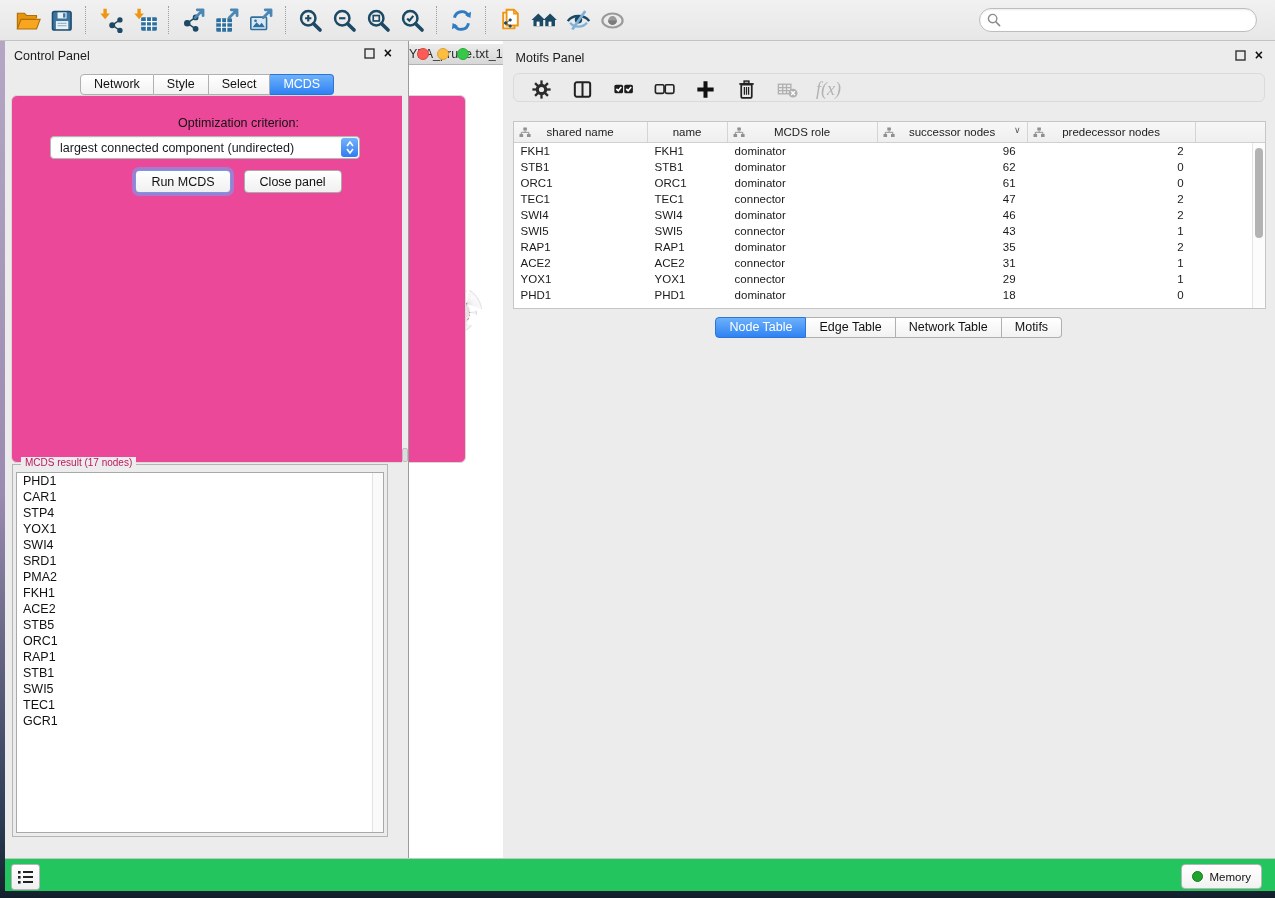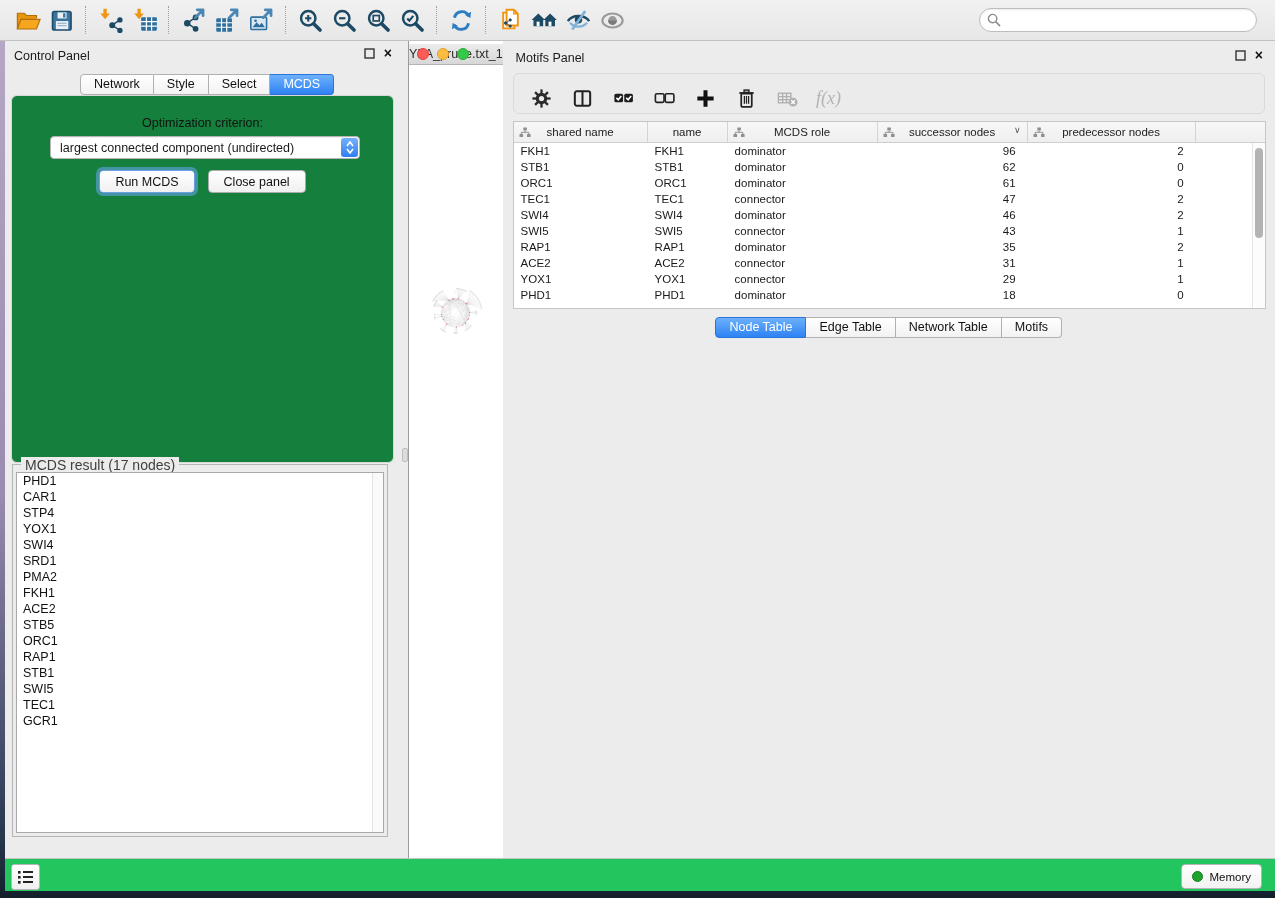--- a/index.html
+++ b/index.html
@@ -28,37 +28,37 @@
   .panel-winbtns { position:absolute; right:10px; top:7px; display:flex; gap:9px; align-items:center; }
   .float-icon svg { width:11px; height:11px; display:block; }
   .close-icon { font-weight:bold; font-size:14px; line-height:11px; color:#111; }
   #cp-tabs { position:absolute; left:75px; top:33px; }
   .seg { display:flex; }
   .seg .tab { background:linear-gradient(#ffffff,#f2f2f2); border:1px solid #b0b0b0; border-left:none;
               padding:0 13px; font-size:12.5px; height:21px; line-height:19px; color:#111; cursor:default; }
   .seg .tab:first-child { border-left:1px solid #b0b0b0; border-radius:4px 0 0 4px; }
   .seg .tab:last-child { border-radius:0 4px 4px 0; }
   .seg .tab.active { background:linear-gradient(#6db1fb,#2e82f3); border-color:#2d74d8; color:#fff; }
-  #cp-card { position:absolute; left:6px; top:54px; width:383px; height:368px; background:#15803d;
+  #cp-card { position:absolute; left:6px; top:54px; width:455px; height:368px; background:#ec4899;
              border:1px solid #d8d8d8; border-radius:6px; }
   #opt-label { display:block; text-align:center; margin-top:20px; font-size:12.5px; color:#111; }
   #criterion-select { position:absolute; left:38px; top:40px; width:310px; height:23px; background:#fff;
              border:1px solid #b6b6b6; border-radius:4px; font-size:12.5px; display:flex; align-items:center;
              padding-left:9px; box-shadow:inset 0 1px 1px rgba(0,0,0,.06); }
   #criterion-stepper { position:absolute; right:1px; top:1px; width:17px; height:19px; border-radius:3px;
              background:linear-gradient(#74b2fb,#2f7df0); display:flex; flex-direction:column;
              align-items:center; justify-content:center; gap:1px; }
   #criterion-stepper svg { width:8px; height:6px; display:block; }
   #cp-buttons { position:absolute; left:0; top:74px; width:100%; display:flex; justify-content:center; gap:13px; }
   .mac-btn { background:linear-gradient(#ffffff,#f0f0f0); border:1px solid #ababab; border-radius:4px;
              height:23px; padding:0 15px; font-size:12.5px; color:#111; font-family:inherit; }
   .mac-btn.focused { box-shadow:0 0 0 3px rgba(105,165,250,.55); border-color:#6f9ee8; }
   #mcds-fieldset { position:absolute; left:7px; top:423px; width:376px; height:373px;
              border:1px solid #b5b5b5; background:#ececec; }
-  #mcds-legend { position:absolute; left:8px; top:-8px; background:#ececec; padding:0 4px; font-size:14px; color:#404040; }
+  #mcds-legend { position:absolute; left:8px; top:-8px; background:#ececec; padding:0 4px; font-size:10px; color:#be185d; }
   #mcds-list { position:absolute; left:3px; top:7px; right:3px; bottom:3px; background:#fff;
              border:1px solid #a9a9a9; overflow:hidden; }
   .mcds-item { height:16px; line-height:16px; padding-left:6px; font-size:12.5px; color:#111; }
   #mcds-scroll { position:absolute; right:0; top:0; bottom:0; width:11px; background:#fafafa; border-left:1px solid #e2e2e2; }
 
   
   #v-splitter { width:7px; background:#ececec; border-right:1px solid #9b9b9b; position:relative; }
   #v-grip { position:absolute; left:0px; top:407px; width:6px; height:14px; background:#dcdcdc;
             border:1px solid #bdbdbd; border-radius:2px; }
 
@@ -74,22 +74,22 @@
   .light.green { background:#35c849; border:1px solid #2aab39; }
   #net-title { font-size:12.5px; color:#2b2b2b; }
   #network-canvas { flex:1; background:#fff; display:block; }
 
   #h-splitter { height:4px; background:#f4f4f4; position:relative; }
   #h-grip { position:absolute; left:50%; top:0px; width:12px; height:4px; background:#d7d7d7; border-radius:2px; }
 
   
   #table-panel { flex:1; background:#ececec; position:relative; }
   #tp-title { position:absolute; left:13px; top:10px; font-size:12.5px; }
-  #tp-toolbar { position:absolute; left:10px; right:10px; top:32px; height:41px; background:#ebebeb;
-                border:1px solid #dadada; border-radius:6px; display:flex; align-items:flex-end; padding:0 13px; gap:11px; }
+  #tp-toolbar { position:absolute; left:10px; right:10px; top:32px; height:29px; background:#ebebeb;
+                border:1px solid #dadada; border-radius:6px; display:flex; align-items:flex-start; padding:0 13px; gap:11px; }
   .tp-btn { width:30px; height:30px; display:flex; align-items:center; justify-content:center; }
   .tp-btn svg { width:23px; height:23px; }
   .fx-label { font-family:"Liberation Serif","DejaVu Serif",serif; font-style:italic; font-size:18px; color:#b3b3b3; }
   #tp-table { position:absolute; left:10px; right:9px; top:80px; height:188px; background:#fff; border:1px solid #c6c6c6; }
   #thead { display:flex; height:21px; background:linear-gradient(#f7f7f7,#efefef); border-bottom:1px solid #cfcfcf; }
   .th { position:relative; display:flex; align-items:center; justify-content:center; border-right:1px solid #d4d4d4;
         font-size:11.5px; color:#222; }
   .th .col-icon { position:absolute; left:5px; top:5px; }
   .th .sort { position:absolute; right:6px; top:3px; font-size:9px; color:#555; }
   .trow { display:flex; height:16px; }

